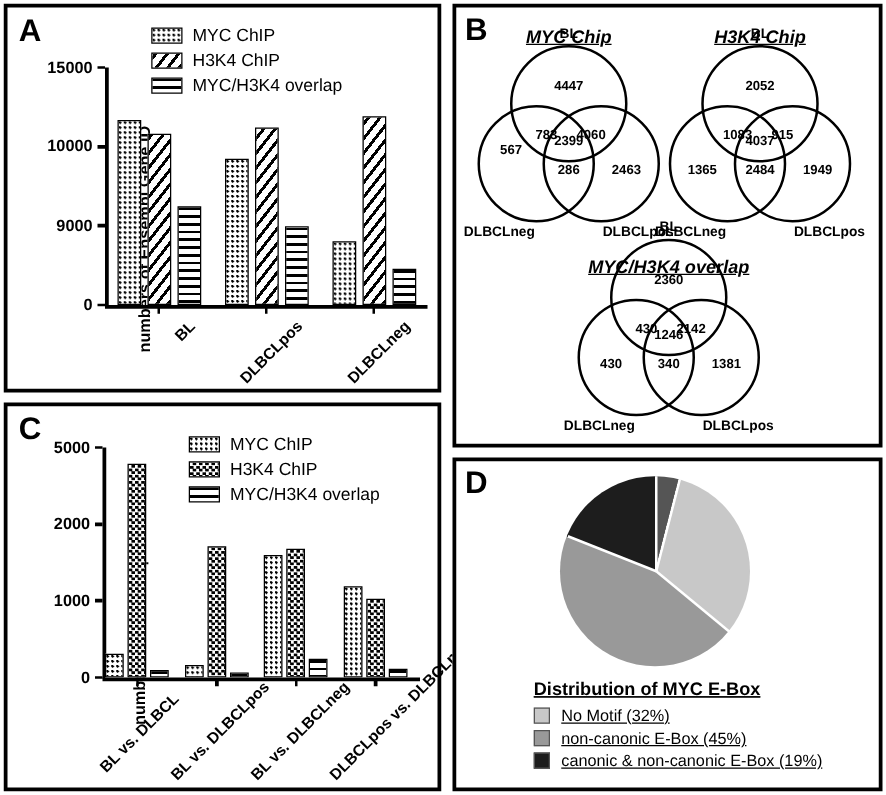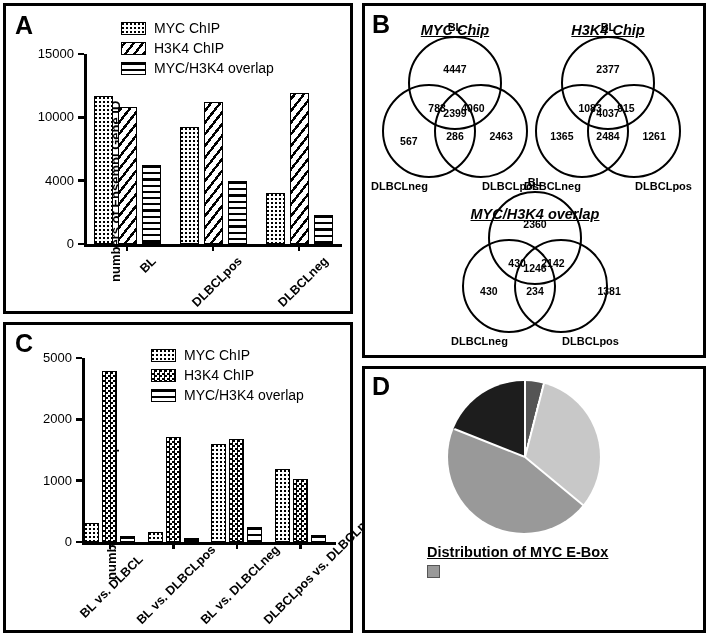--- a/index.html
+++ b/index.html
@@ -12,21 +12,21 @@
   #panelC{left:3px;top:322px;width:350px;height:311px;}
   #panelD{left:362px;top:366px;width:344px;height:267px;}
 
   .plabel{position:absolute;font-weight:bold;font-size:25px;line-height:1;color:#000;}
 
   
   .chart{position:absolute;}
   .axis-y{position:absolute;left:0;top:0;width:2.5px;background:#000;}
   .axis-x{position:absolute;height:2.5px;background:#000;}
   .ytick{position:absolute;width:6px;height:2.5px;background:#000;}
-  .ytlab{position:absolute;font-size:13px;font-weight:normal;color:#000;text-align:right;white-space:nowrap;}
+  .ytlab{position:absolute;font-size:13px;font-weight:bold;color:#000;text-align:right;white-space:nowrap;}
   .ylabel{position:absolute;font-size:13px;font-weight:bold;color:#000;white-space:nowrap;
           transform-origin:0 0;transform:rotate(-90deg);}
   .xtick{position:absolute;width:2.5px;height:6px;background:#000;}
   .xtlab{position:absolute;font-size:12.5px;font-weight:bold;color:#000;white-space:nowrap;
          transform-origin:100% 0;transform:rotate(-45deg);text-align:right;}
   .bar{position:absolute;bottom:0;border:1.6px solid #000;box-sizing:border-box;background:#fff;}
 
   
   .f-dots{background-color:#fff;background-image:
      radial-gradient(circle at 1px 1px,#000 1px,transparent 1.2px);
@@ -69,21 +69,21 @@
 
   <div class="panel" id="panelA">
     <div class="plabel" style="left:9px;top:7px;">A</div>
 
     <div class="chart" id="chartA" style="left: 78px; top: 48px; width: 258px; height: 190px;">
         <div class="axis-y" style="height: 191px;"></div>
         <div class="axis-x" style="left: 0px; top: 190px; width: 258px;"></div>
         <div class="ytick" style="left: -6px; top: 188.8px;"></div>
         <div class="ytlab" style="right: 268px; top: 182px; width: 60px;">0</div>
         <div class="ytick" style="left: -6px; top: 125.467px;"></div>
-        <div class="ytlab" style="right: 268px; top: 118.667px; width: 60px;">4000</div>
+        <div class="ytlab" style="right: 268px; top: 118.667px; width: 60px;">9000</div>
         <div class="ytick" style="left: -6px; top: 62.1333px;"></div>
         <div class="ytlab" style="right: 268px; top: 55.3333px; width: 60px;">10000</div>
         <div class="ytick" style="left: -6px; top: -1.2px;"></div>
         <div class="ytlab" style="right: 268px; top: -8px; width: 60px;">15000</div>
         <div class="ylabel" style="left: 24px; top: 228px;">numbers of Ensembl Gene ID</div>
         <div class="bar f-dots" style="left: 9.5px; width: 19px; height: 148.2px; bottom: 0px; top: 41.8px;"></div>
         <div class="bar f-diag" style="left: 33.5px; width: 19px; height: 137.433px; bottom: 0px; top: 52.5667px;"></div>
         <div class="bar f-horz" style="left: 57.5px; width: 19px; height: 78.5333px; bottom: 0px; top: 111.467px;"></div>
         <div class="xtick" style="left: 41.8px; top: 191px;"></div>
         <div class="xtlab" style="left: -5px; top: 200px; width: 70px;">BL</div>
@@ -115,53 +115,53 @@
   </div>
 
   <div class="panel" id="panelB">
     <div class="plabel" style="left:7px;top:6px;">B</div>
     <div id="vennHost">
         <div class="vtitle" style="left: -20px; top: 16px; width: 220px;">MYC Chip</div>
         <div class="vcirc" style="left: 43px; top: 30.16px; width: 94px; height: 94px;"></div>
         <div class="vcirc" style="left: 16.6px; top: 78.16px; width: 94px; height: 94px;"></div>
         <div class="vcirc" style="left: 69.4px; top: 78.16px; width: 94px; height: 94px;"></div>
         <div class="vnum" style="left: 90px; top: 63.06px; text-align: center;">4447</div>
-        <div class="vnum" style="left: 43.86px; top: 135px;">567</div>
+        <div class="vnum" style="left: 43.86px; top: 114px;">567</div>
         <div class="vnum" style="left: 136.14px; top: 129.86px;">2463</div>
         <div class="vnum" style="left: 72.1px; top: 102.1px;">783</div>
         <div class="vnum" style="left: 107.9px; top: 102.1px;">4060</div>
         <div class="vnum" style="left: 90px; top: 129.86px;">286</div>
         <div class="vnum" style="left: 90px; top: 107.4px;">2399</div>
         <div class="vlab" style="left: 90px; top: 15.16px;">BL</div>
         <div class="vlab" style="left: 34.46px; top: 174.16px;">DLBCLneg</div>
         <div class="vlab" style="left: 145.54px; top: 174.16px;">DLBCLpos</div>
         <div class="vtitle" style="left: 133px; top: 16px; width: 220px;">H3K4 Chip</div>
         <div class="vcirc" style="left: 196px; top: 30.16px; width: 94px; height: 94px;"></div>
         <div class="vcirc" style="left: 169.6px; top: 78.16px; width: 94px; height: 94px;"></div>
         <div class="vcirc" style="left: 222.4px; top: 78.16px; width: 94px; height: 94px;"></div>
-        <div class="vnum" style="left: 243px; top: 63.06px;">2377</div>
+        <div class="vnum" style="left: 243px; top: 63.06px;">2052</div>
         <div class="vnum" style="left: 196.86px; top: 129.86px;">1365</div>
-        <div class="vnum" style="left: 289.14px; top: 129.86px;">1261</div>
+        <div class="vnum" style="left: 289.14px; top: 129.86px;">1949</div>
         <div class="vnum" style="left: 225.1px; top: 102.1px;">1083</div>
         <div class="vnum" style="left: 260.9px; top: 102.1px;">915</div>
         <div class="vnum" style="left: 243px; top: 129.86px;">2484</div>
         <div class="vnum" style="left: 243px; top: 107.4px;">4037</div>
         <div class="vlab" style="left: 243px; top: 15.16px;">BL</div>
         <div class="vlab" style="left: 187.46px; top: 174.16px;">DLBCLneg</div>
         <div class="vlab" style="left: 298.54px; top: 174.16px;">DLBCLpos</div>
         <div class="vtitle" style="left: 60px; top: 200px; width: 220px;">MYC/H3K4 overlap</div>
         <div class="vcirc" style="left: 123px; top: 185.16px; width: 94px; height: 94px;"></div>
         <div class="vcirc" style="left: 96.6px; top: 233.16px; width: 94px; height: 94px;"></div>
         <div class="vcirc" style="left: 149.4px; top: 233.16px; width: 94px; height: 94px;"></div>
         <div class="vnum" style="left: 170px; top: 218.06px;">2360</div>
         <div class="vnum" style="left: 123.86px; top: 284.86px;">430</div>
-        <div class="vnum" style="left: 216.14px; top: 284.86px; margin-left: 28px;">1381</div>
+        <div class="vnum" style="left: 216.14px; top: 284.86px;">1381</div>
         <div class="vnum" style="left: 152.1px; top: 257.1px;">430</div>
         <div class="vnum" style="left: 187.9px; top: 257.1px;">2142</div>
-        <div class="vnum" style="left: 170px; top: 284.86px;">234</div>
+        <div class="vnum" style="left: 170px; top: 284.86px;">340</div>
         <div class="vnum" style="left: 170px; top: 262.4px;">1246</div>
         <div class="vlab" style="left: 170px; top: 170.16px;">BL</div>
         <div class="vlab" style="left: 114.46px; top: 329.16px;">DLBCLneg</div>
         <div class="vlab" style="left: 225.54px; top: 329.16px;">DLBCLpos</div>
       </div>
   </div>
 
   <div class="panel" id="panelC">
     <div class="plabel" style="left:9px;top:6px;">C</div>
     <div class="chart" id="chartC" style="left: 76px; top: 33px; width: 254px; height: 184px;">
@@ -218,19 +218,28 @@
     <div class="pie" id="pieD" style="left: 83px; top: 12px; width: 152px; height: 152px; background: conic-gradient(rgb(85, 85, 85) 0deg, rgb(85, 85, 85) 14.4deg, rgb(200, 200, 200) 14.4deg, rgb(200, 200, 200) 129.6deg, rgb(153, 153, 153) 129.6deg, rgb(153, 153, 153) 291.6deg, rgb(29, 29, 29) 291.6deg, rgb(29, 29, 29) 360deg);">
         <div class="pie-sep" style="transform: rotate(0deg);"></div>
         <div class="pie-sep" style="transform: rotate(14.4deg);"></div>
         <div class="pie-sep" style="transform: rotate(129.6deg);"></div>
         <div class="pie-sep" style="transform: rotate(291.6deg);"></div>
       </div>
     <div class="dlegend" id="legendD" style="left: 62px; top: 175px;">
       <div class="dtitle">Distribution of MYC E-Box</div>
       <div id="dRows">
           <div class="drow">
+            <span class="dsw" style="background: rgb(200, 200, 200);"></span>
+            <span class="dtxt">No Motif (32%)</span>
+          </div>
+          <div class="drow">
             <span class="dsw" style="background: rgb(153, 153, 153);"></span>
+            <span class="dtxt">non-canonic E-Box (45%)</span>
           </div>
+          <div class="drow">
+            <span class="dsw" style="background: rgb(29, 29, 29);"></span>
+            <span class="dtxt">canonic &amp; non-canonic E-Box (19%)</span>
+          </div>
         </div>
     </div>
   </div>
 
 </div>
 
 </body></html>

